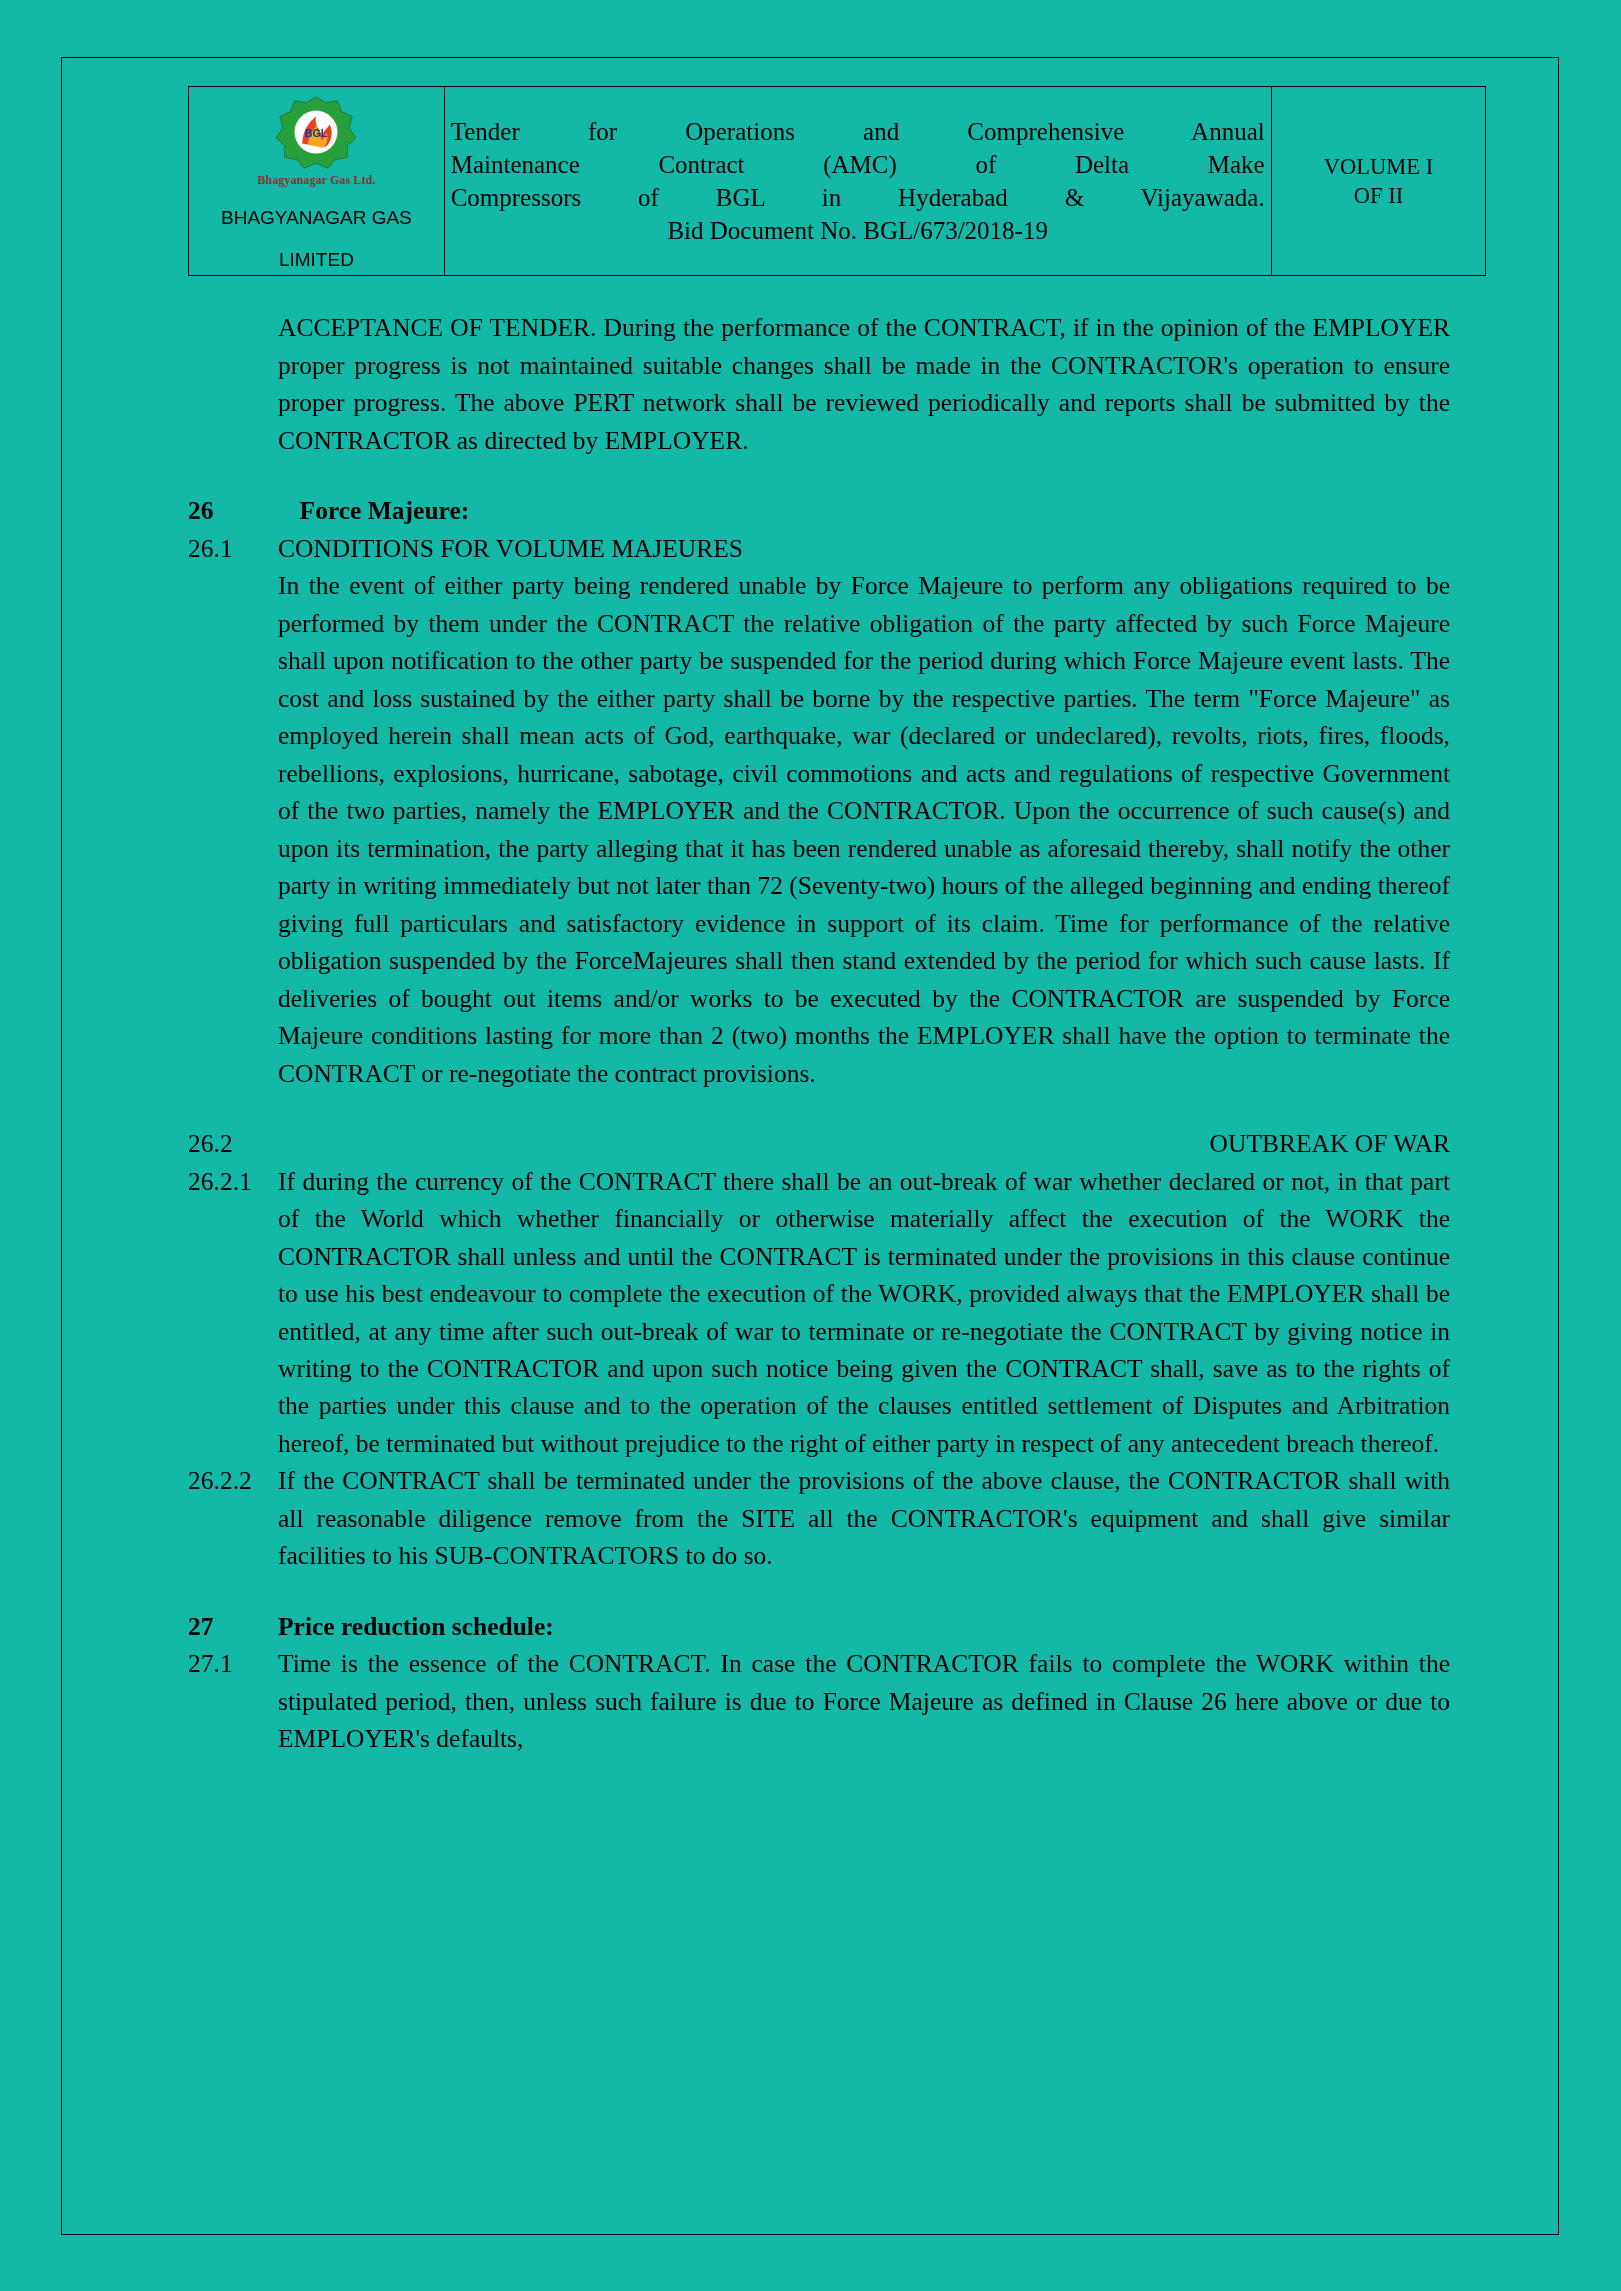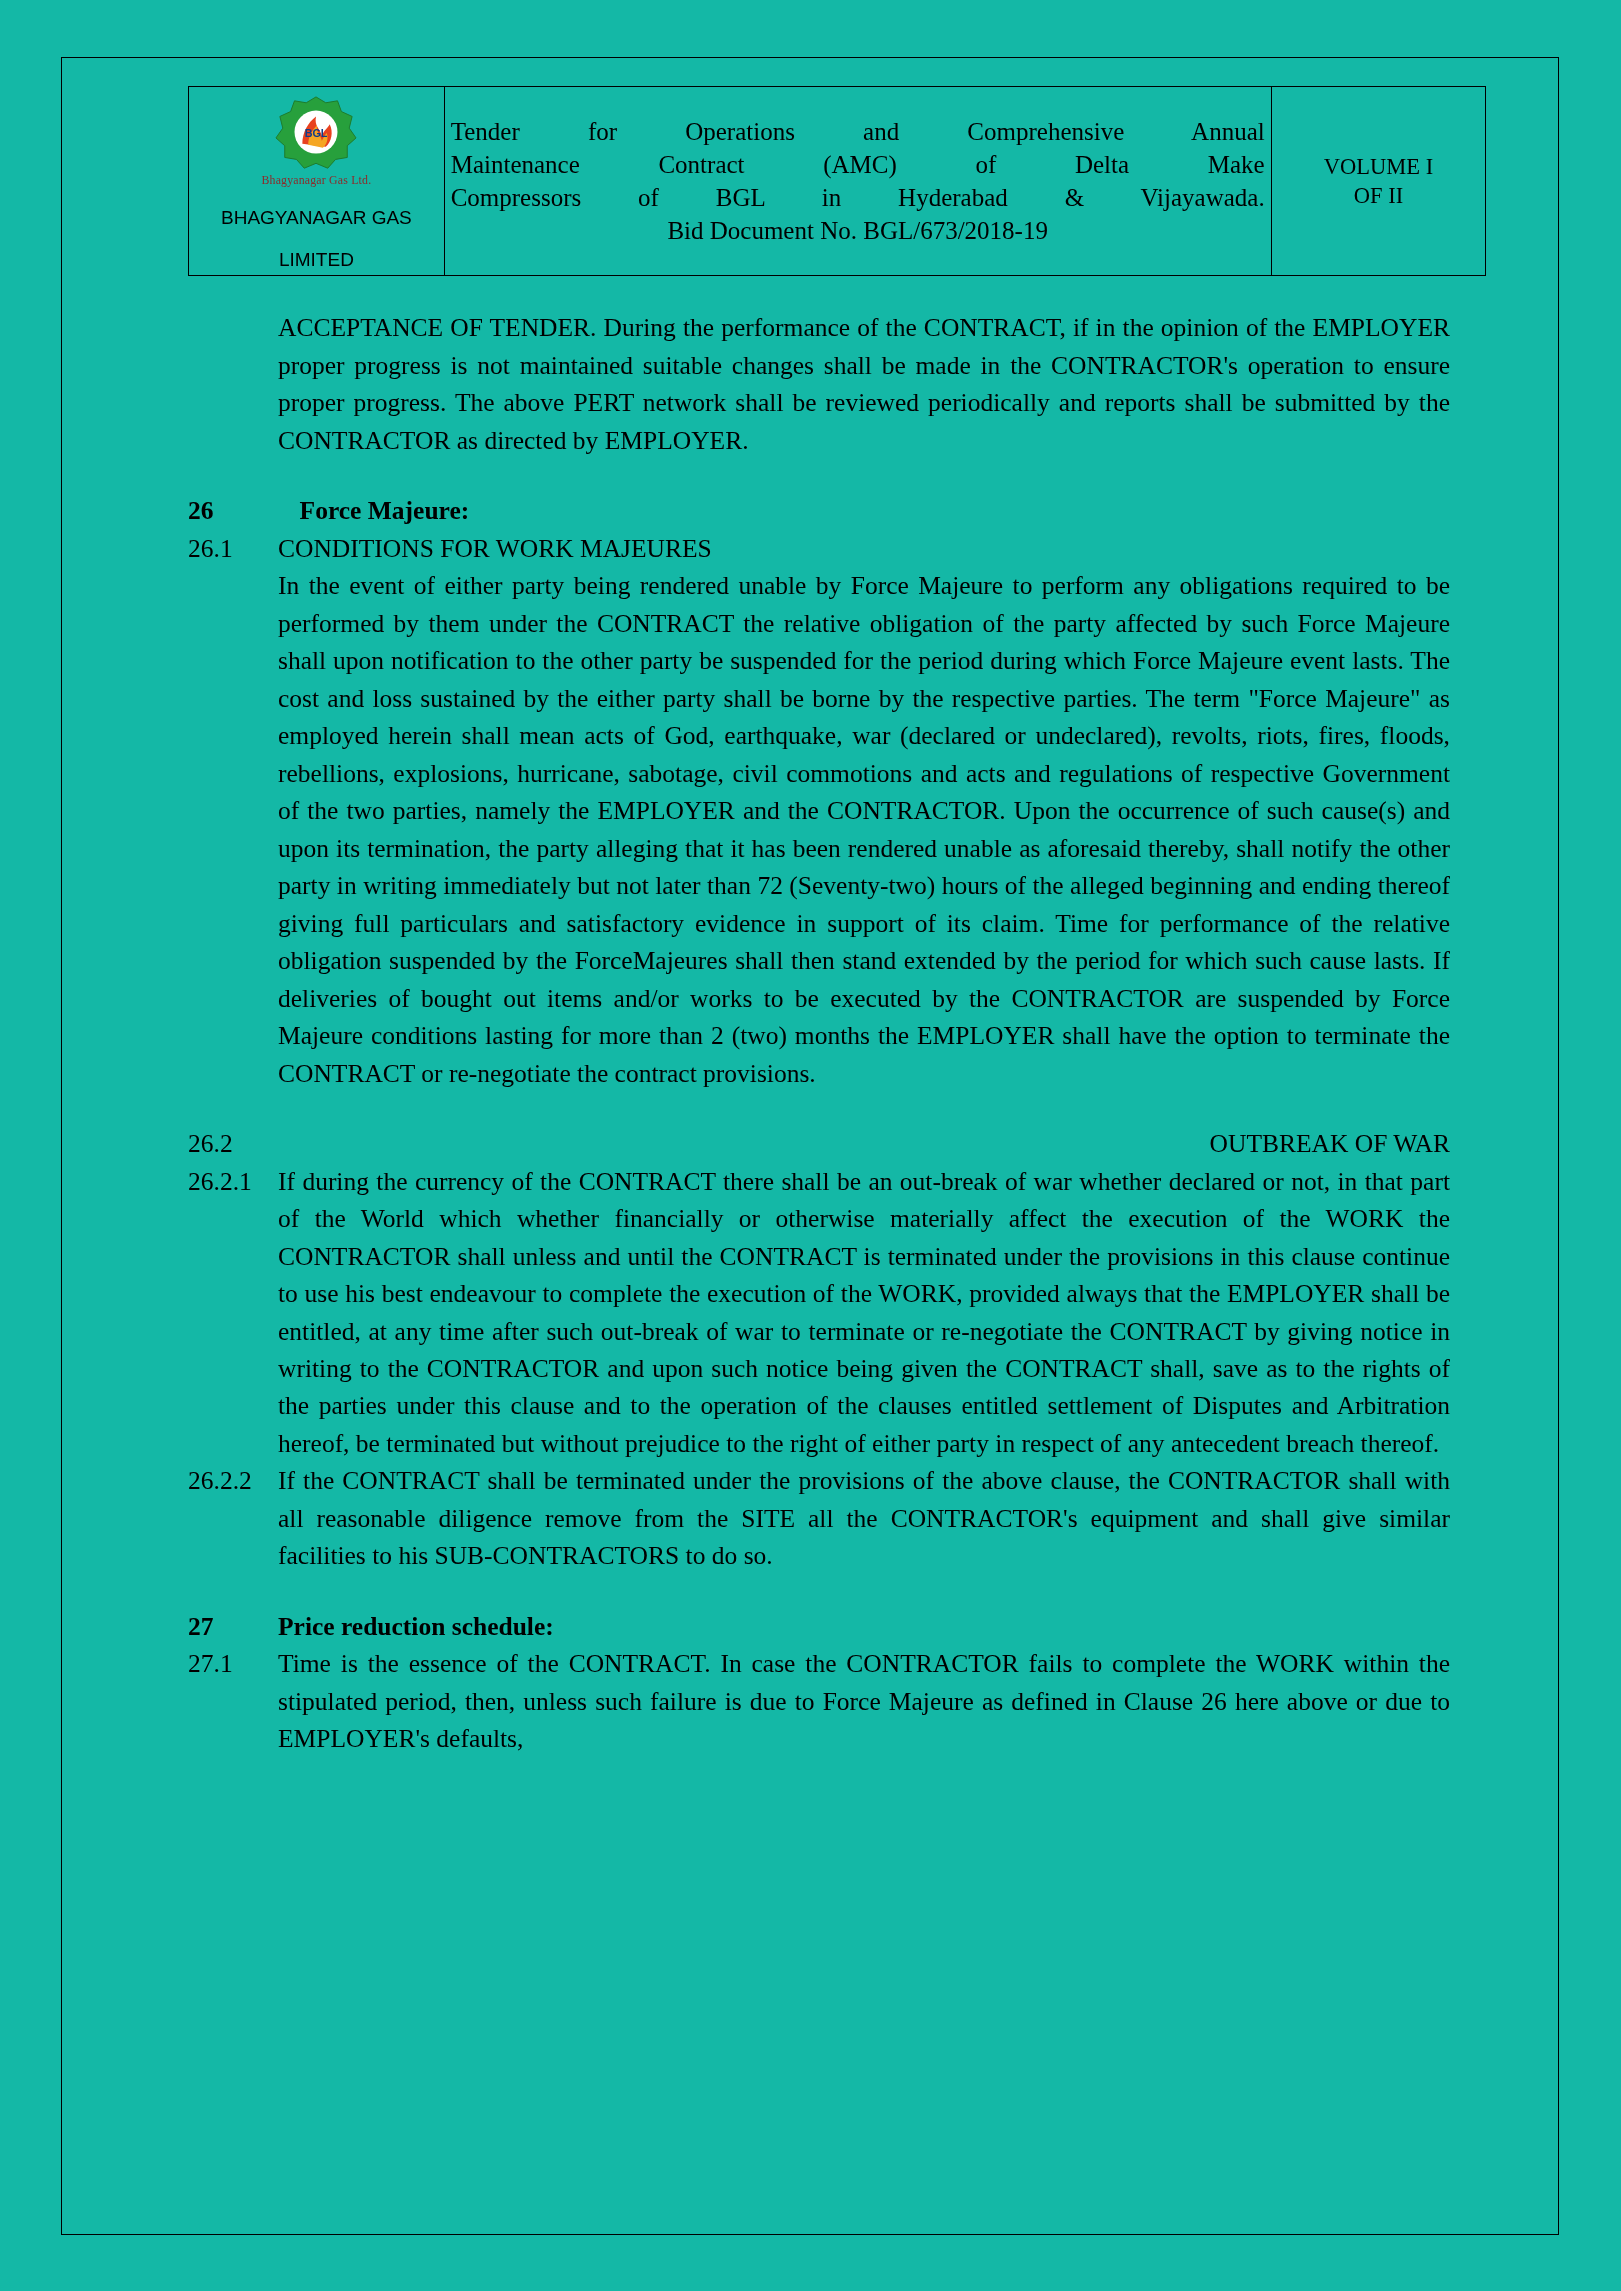--- a/index.html
+++ b/index.html
@@ -72,20 +72,21 @@
     width: 94px;
     height: 84px;
     position: relative;
   }
   .logo-name {
     font-family: "Liberation Serif", serif;
     font-size: 11.8px;
     color: #8d2b2b;
     letter-spacing: 0.2px;
     margin-top: -5.9px;
+    font-weight: bold;
   }
   .logo-sub {
     font-family: "Liberation Sans", sans-serif;
     font-size: 19px;
     line-height: 1.25;
     margin-top: 18px;
   }
   .title-line-last {
     text-align: center;
     text-align-last: center;
@@ -189,21 +190,21 @@
 
     <div class="gap-md"></div>
 
     <div class="blk">
       <div class="num w1 bold">26</div>
       <div class="txt bold" style="text-indent:21.6px;">Force Majeure:</div>
     </div>
 
     <div class="blk">
       <div class="num w2">26.1</div>
-      <div class="txt" style="text-align:left;">CONDITIONS FOR WORK MAJEURES</div>
+      <div class="txt" style="text-align:left;">CONDITIONS FOR VOLUME MAJEURES</div>
     </div>
 
     <div class="indent-block para">In the event of either party being rendered unable by Force Majeure to perform any obligations required to be performed by them under the CONTRACT the relative obligation of the party affected by such Force Majeure shall upon notification to the other party be suspended for the period during which Force Majeure event lasts. The cost and loss sustained by the either party shall be borne by the respective parties. The term "Force Majeure" as employed herein shall mean acts of God, earthquake, war (declared or undeclared), revolts, riots, fires, floods, rebellions, explosions, hurricane, sabotage, civil commotions and acts and regulations of respective Government of the two parties, namely the EMPLOYER and the  CONTRACTOR. Upon the occurrence of such cause(s) and upon its termination, the party alleging that it has been rendered unable as aforesaid thereby, shall notify the other party in writing immediately but not later than 72 (Seventy-two) hours of the alleged beginning and ending thereof giving full particulars and satisfactory evidence in support of its claim. Time for performance of the relative obligation suspended by the ForceMajeures shall then stand extended by the period for which such cause lasts. If deliveries of bought out items and/or works to be executed by the CONTRACTOR are suspended by Force Majeure conditions lasting for more than 2 (two) months the EMPLOYER shall have the option to terminate the CONTRACT or re-negotiate the contract provisions.</div>
 
     <div class="gap-md"></div>
 
     <div class="blk">
       <div class="num w2">26.2</div>
       <div class="txt" style="text-align:right;">OUTBREAK OF WAR</div>
     </div>

